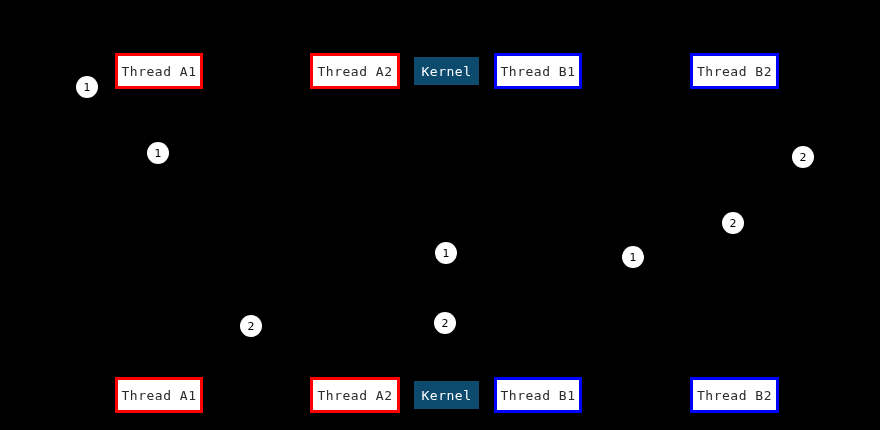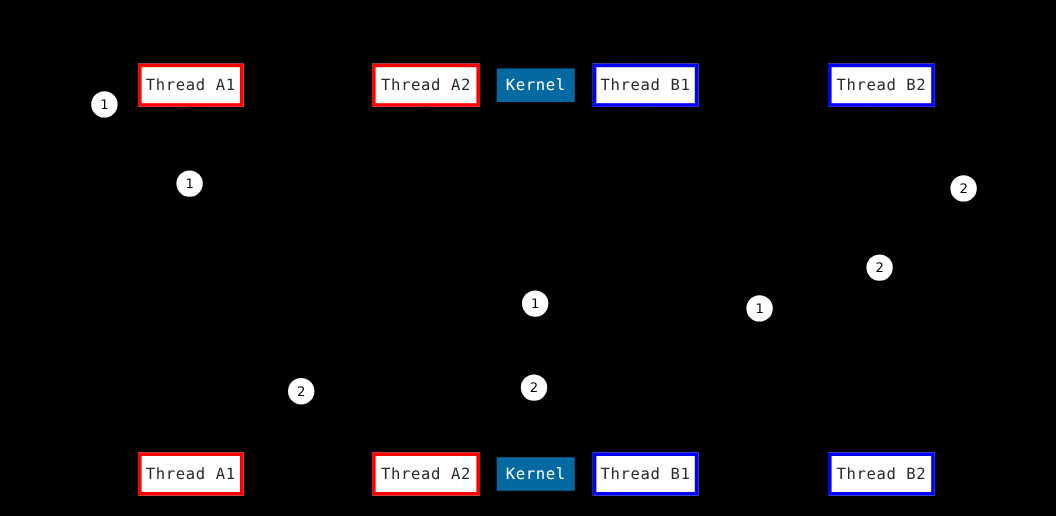--- a/index.html
+++ b/index.html
@@ -43,21 +43,21 @@
     border: 3px solid #ff0000;
     color: #2b2b2b;
   }
   .box.thread-b {
     background: #ffffff;
     border: 3px solid #0000ff;
     color: #2b2b2b;
     text-align: right;
   }
   .box.kernel {
-    background: #0369a1;
+    background: #0c4a6e;
     border: 0;
     color: #ffffff;
   }
   
   .marker {
     position: absolute;
     width: 22px;
     height: 22px;
     border-radius: 50%;
     background: #ffffff;

